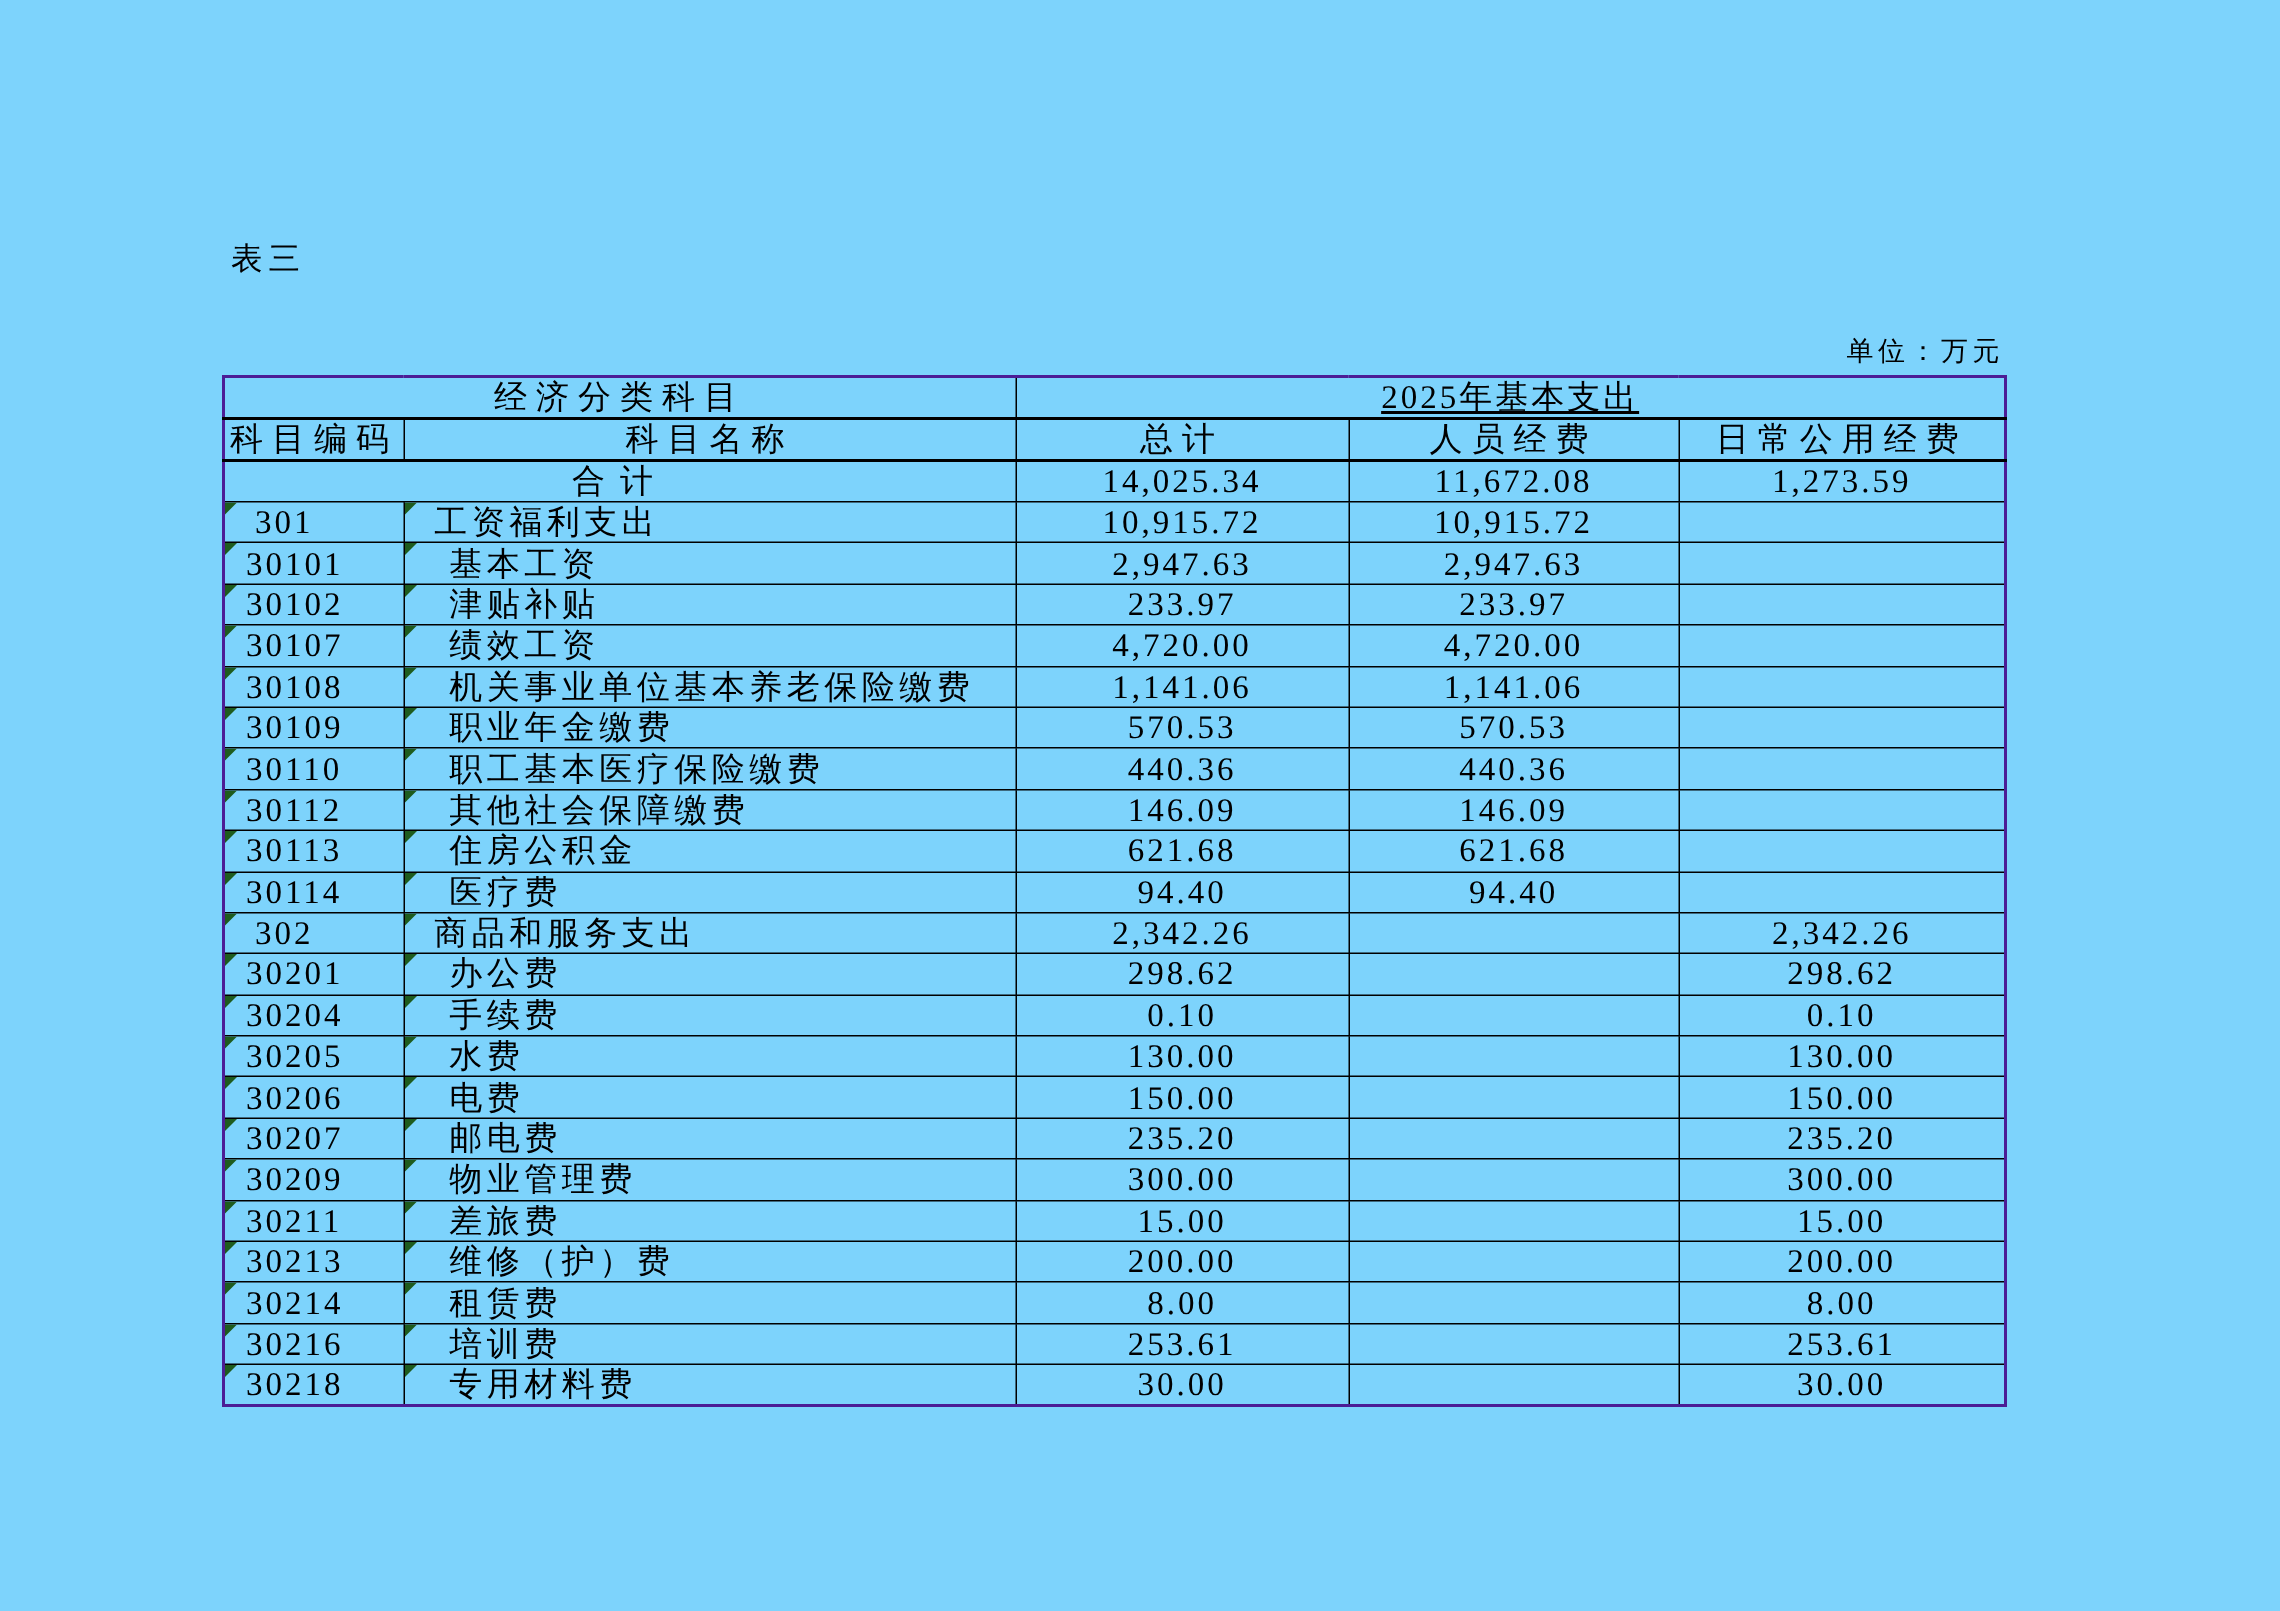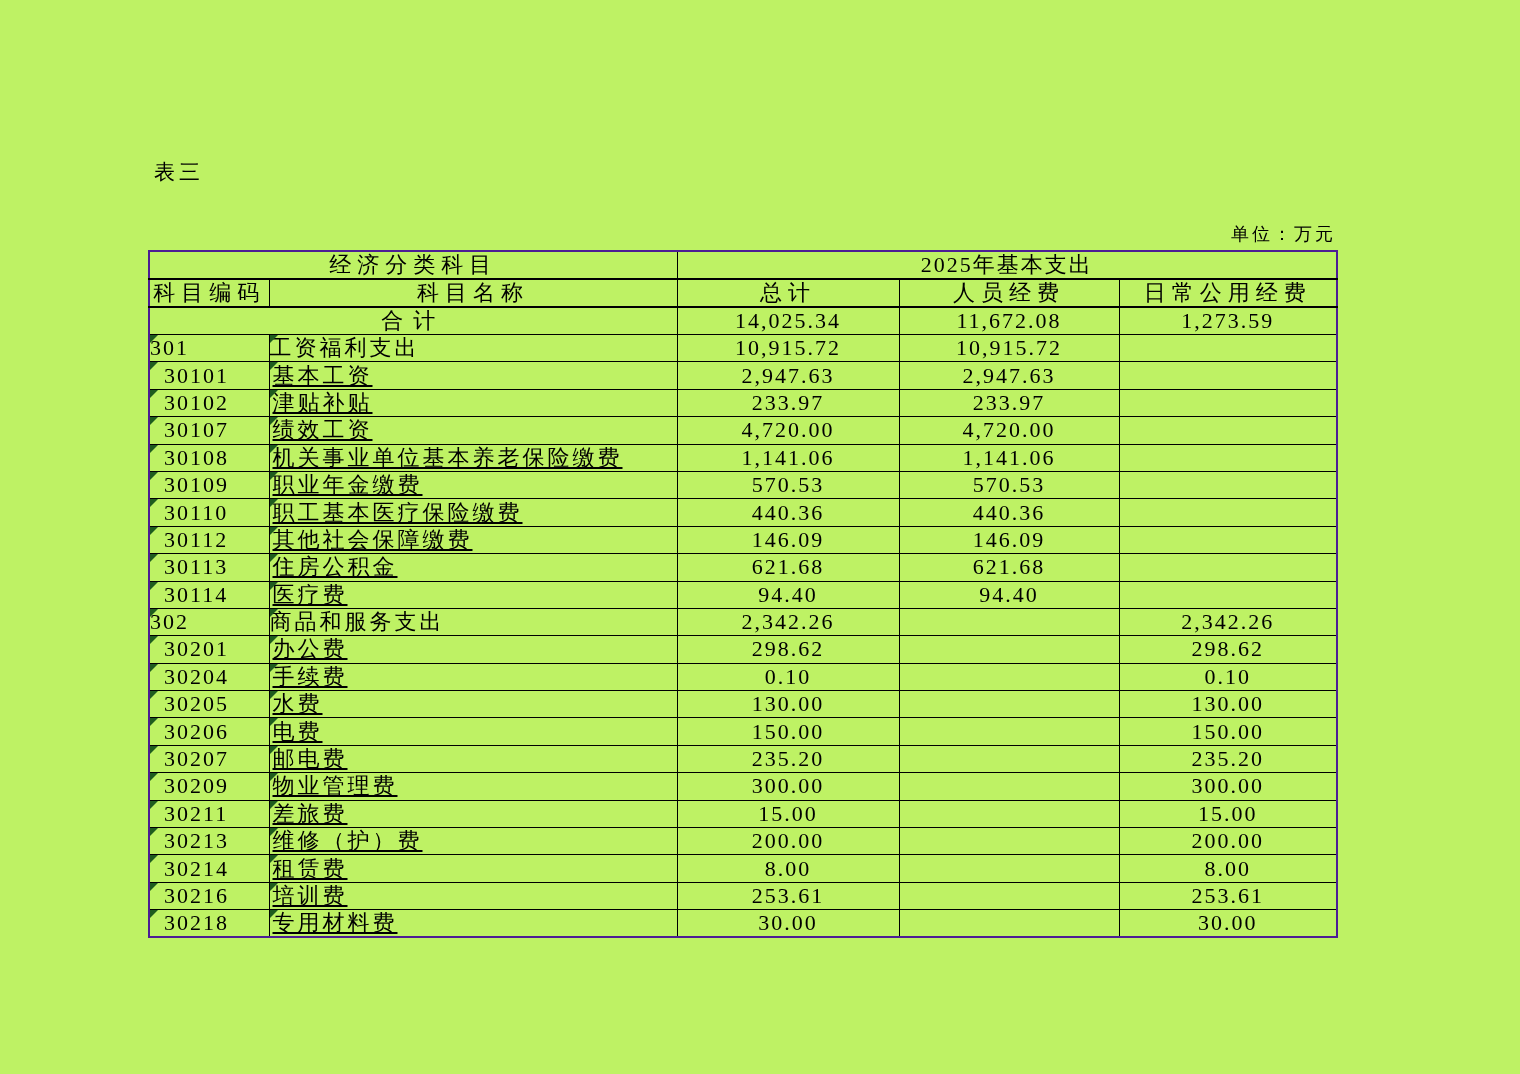--- a/index.html
+++ b/index.html
@@ -2,21 +2,21 @@
 <html style="--tri-color: #1e5c1e;"><head>
 <meta charset="utf-8">
 <style>
   * { margin:0; padding:0; box-sizing:border-box; }
   html,body { background:#fff; }
   body {
     width:1520px; height:1074px;
     font-family:"Liberation Serif","DejaVu Serif",serif;
     color:#000;
   }
-  .page { position:relative; width:1520px; height:1074px; background:#bef264; overflow:hidden; }
+  .page { position:relative; width:1520px; height:1074px; background:#7dd3fc; overflow:hidden; }
 
   .table-label {
     position:absolute; left:154px; top:158px;
     font-size:21px; letter-spacing:4px;
   }
   .doc-title {
     position:absolute; left:148px; top:188px; width:1188px;
     text-align:center; font-size:23px; font-weight:bold; letter-spacing:2px;
   }
   .unit-note {
@@ -33,28 +33,28 @@
     border:1px solid #000;
     font-weight:normal;
     font-size:22px;
     line-height:26px;
     padding:0;
     white-space:nowrap;
     overflow:hidden;
     vertical-align:middle;
   }
   .budget thead th { height:28px; text-align:center; letter-spacing:6px; border-bottom-width:2px; }
-  .budget thead .grp2 { letter-spacing:2px; }
+  .budget thead .grp2 { letter-spacing:2px;text-decoration:underline; }
   .budget tbody td { height:27.4px; }
 
-  td.rel { position:relative; }
+  td.rel { position:relative;padding-left:20px; }
   .code { text-align:left; padding-left:5px; letter-spacing:2px; }
   .code.sub { padding-left:14px;margin-left:30px; }
   .name { text-align:left; padding-left:7px; letter-spacing:3px; }
-  .name.sub { padding-left:3px;text-decoration:underline; }
+  .name.sub { padding-left:30px; }
   .num  { text-align:center; letter-spacing:2px; }
   .total-label { text-align:center; letter-spacing:10px; }
 
   .tri {
     position:absolute; left:0; top:0; width:0; height:0;
     border-top:8px solid var(--tri-color,#1e5c1e);
     border-right:8px solid transparent;
   }
 </style>
 </head>

